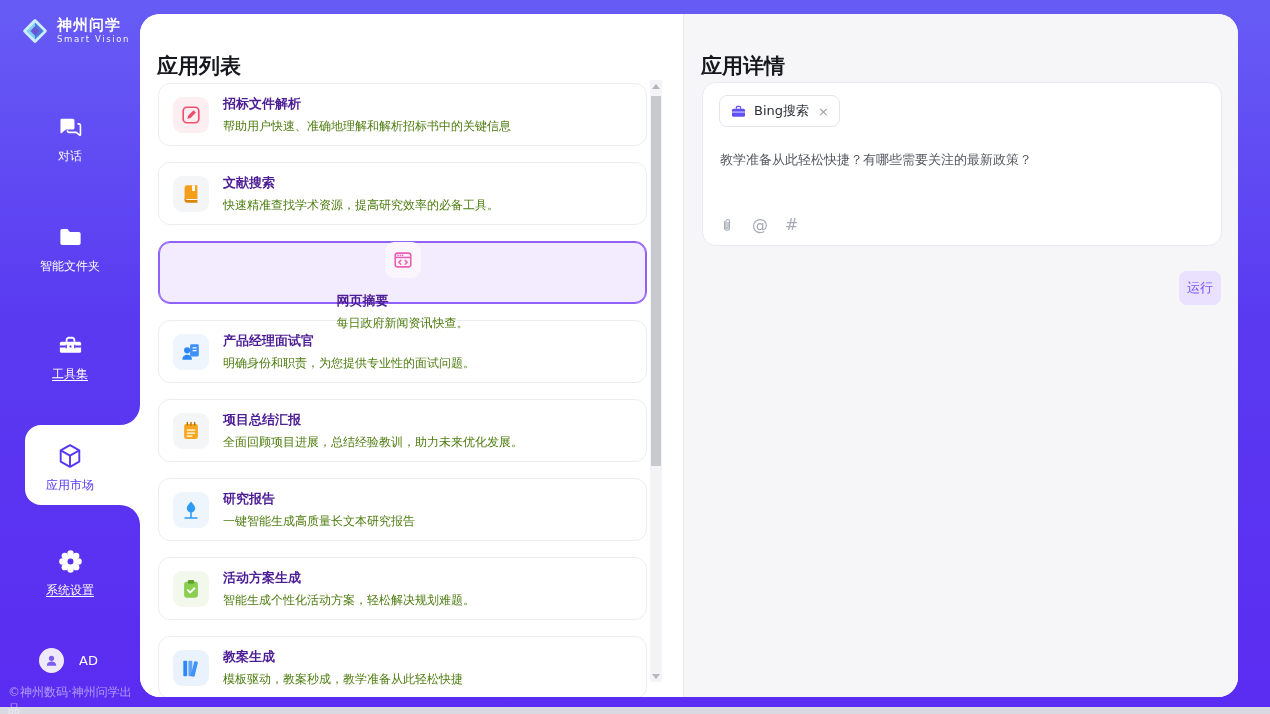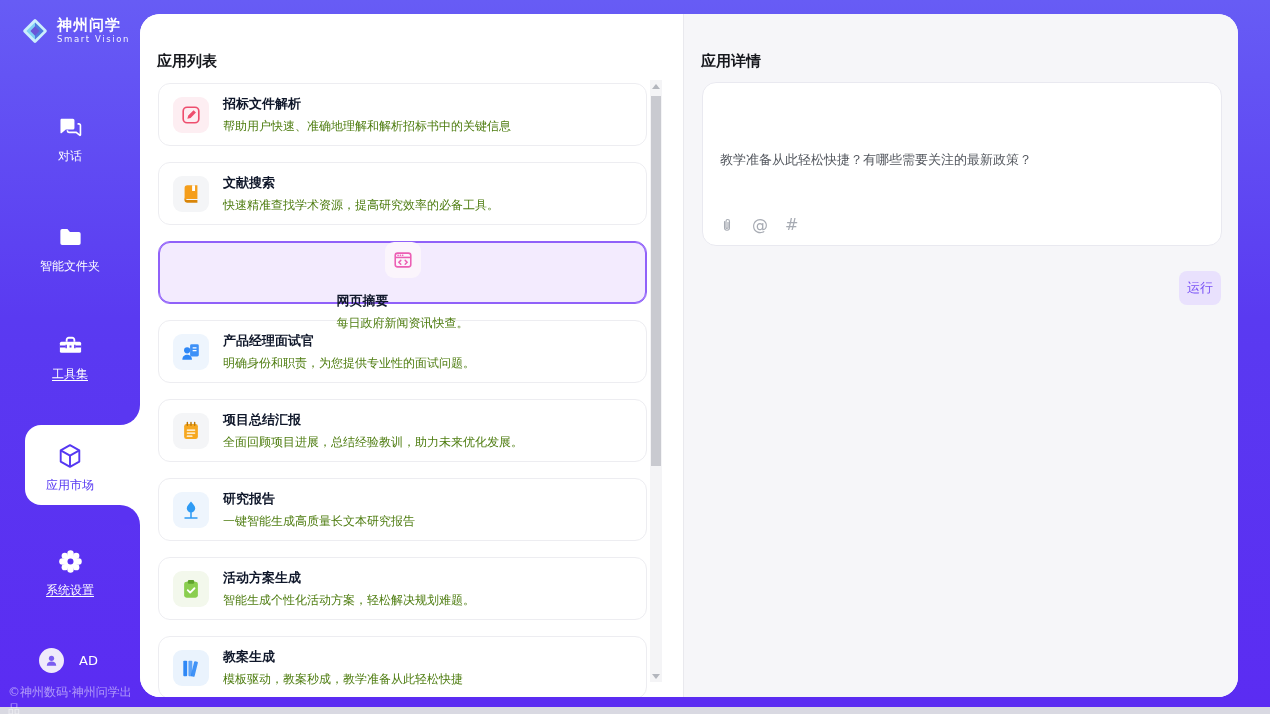--- a/index.html
+++ b/index.html
@@ -42,28 +42,28 @@
     align-items:center; justify-content:center; color:#7a5cf0; }
   .user-name { color:#fff; font-size:13px; }
   .side-footer { position:absolute; left:8px; top:684px; width:132px; color:rgba(255,255,255,.5); font-size:12px; }
 
   
   .content { position:absolute; left:140px; top:14px; width:1098px; height:683px;
     border-radius:20px; overflow:hidden; display:flex; background:#fff; }
 
   
   .list-panel { width:543px; position:relative; background:#fff; flex:none; }
-  .panel-title { position:absolute; top:38px; left:17px; font-size:15px; font-weight:bold; color:#16181d; }
+  .panel-title { position:absolute; top:38px; left:17px; font-size:21px; font-weight:bold; color:#16181d; }
   .cards { position:absolute; top:69px; left:18px; width:489px; }
   .card { height:63px; border:1px solid #ededf1; border-radius:12px; margin-bottom:16px;
     display:flex; align-items:center; padding:0 14px; gap:14px; background:#fff; cursor:pointer; }
   .card.selected { border-color:#9061f9; background:#f3ebfe; box-shadow:0 0 0 1px #9061f9 inset;flex-direction:column; }
   .card-icon { width:36px; height:36px; border-radius:9px; display:flex; align-items:center;
     justify-content:center; flex:none; }
-  .card-title { font-size:13px; font-weight:bold; color:#0f172a; }
+  .card-title { font-size:13px; font-weight:bold; color:#4c1d95; }
   .card-desc { font-size:12px; color:#4d7c0f; margin-top:5px; white-space:nowrap; }
 
   .scrollbar { position:absolute; left:510px; top:66px; width:12px; height:602px;
     background:#f4f4f6; }
   .sb-btn { position:absolute; left:0; width:12px; height:12px; display:flex; align-items:center; justify-content:center; cursor:pointer; }
   .sb-btn.up { top:0; } .sb-btn.down { bottom:0; }
   .tri-up { width:0; height:0; border-left:4px solid transparent; border-right:4px solid transparent; border-bottom:5px solid #b3b6bd; }
   .tri-down { width:0; height:0; border-left:4px solid transparent; border-right:4px solid transparent; border-top:5px solid #b3b6bd; }
   .sb-thumb { position:absolute; left:1px; top:16px; width:10px; height:370px; background:#c9cad0; cursor:pointer; }
 
@@ -302,20 +302,31 @@
         <div class="sb-thumb"></div>
         <div class="sb-btn down">
             <div class="tri-down"></div>
           </div>
       </div>
     </div>
 
     <div class="detail-panel">
       <div class="panel-title">应用详情</div>
       <div class="detail-card">
+        <div class="tool-tag">
+          <span class="icon" id="tag-icon">
+              <svg width="17" height="17" viewBox="0 0 24 24">
+                <path fill="none" stroke="#6050f5" stroke-width="1.9" d="M9 8.2V6.6A1.8 1.8 0 0 1 10.8 4.8h2.4A1.8 1.8 0 0 1 15 6.6v1.6"></path>
+                <rect x="2.8" y="8.2" width="18.4" height="11.3" rx="2.2" fill="#6050f5"></rect>
+                <path d="M2.8 12.8h18.4" stroke="#fff" stroke-width="1.1"></path>
+              </svg>
+            </span>
+          <span class="tag-label">Bing搜索</span>
+          <span class="tag-close">×</span>
+        </div>
         <div class="prompt-text">教学准备从此轻松快捷？有哪些需要关注的最新政策？</div>
         <div class="composer" id="composer">
             <span class="icon">
               <svg width="16" height="16" viewBox="0 0 24 24" fill="none" stroke="currentColor" stroke-width="1.7" stroke-linecap="round">
                 <path d="M8.3 7v9.2a3.7 3.7 0 0 0 7.4 0V6.4a2.6 2.6 0 0 0-5.2 0v9.2a1.5 1.5 0 0 0 3 0V8"></path>
               </svg>
             </span>
             <span class="icon">
               <span class="txtglyph">@</span>
             </span>

